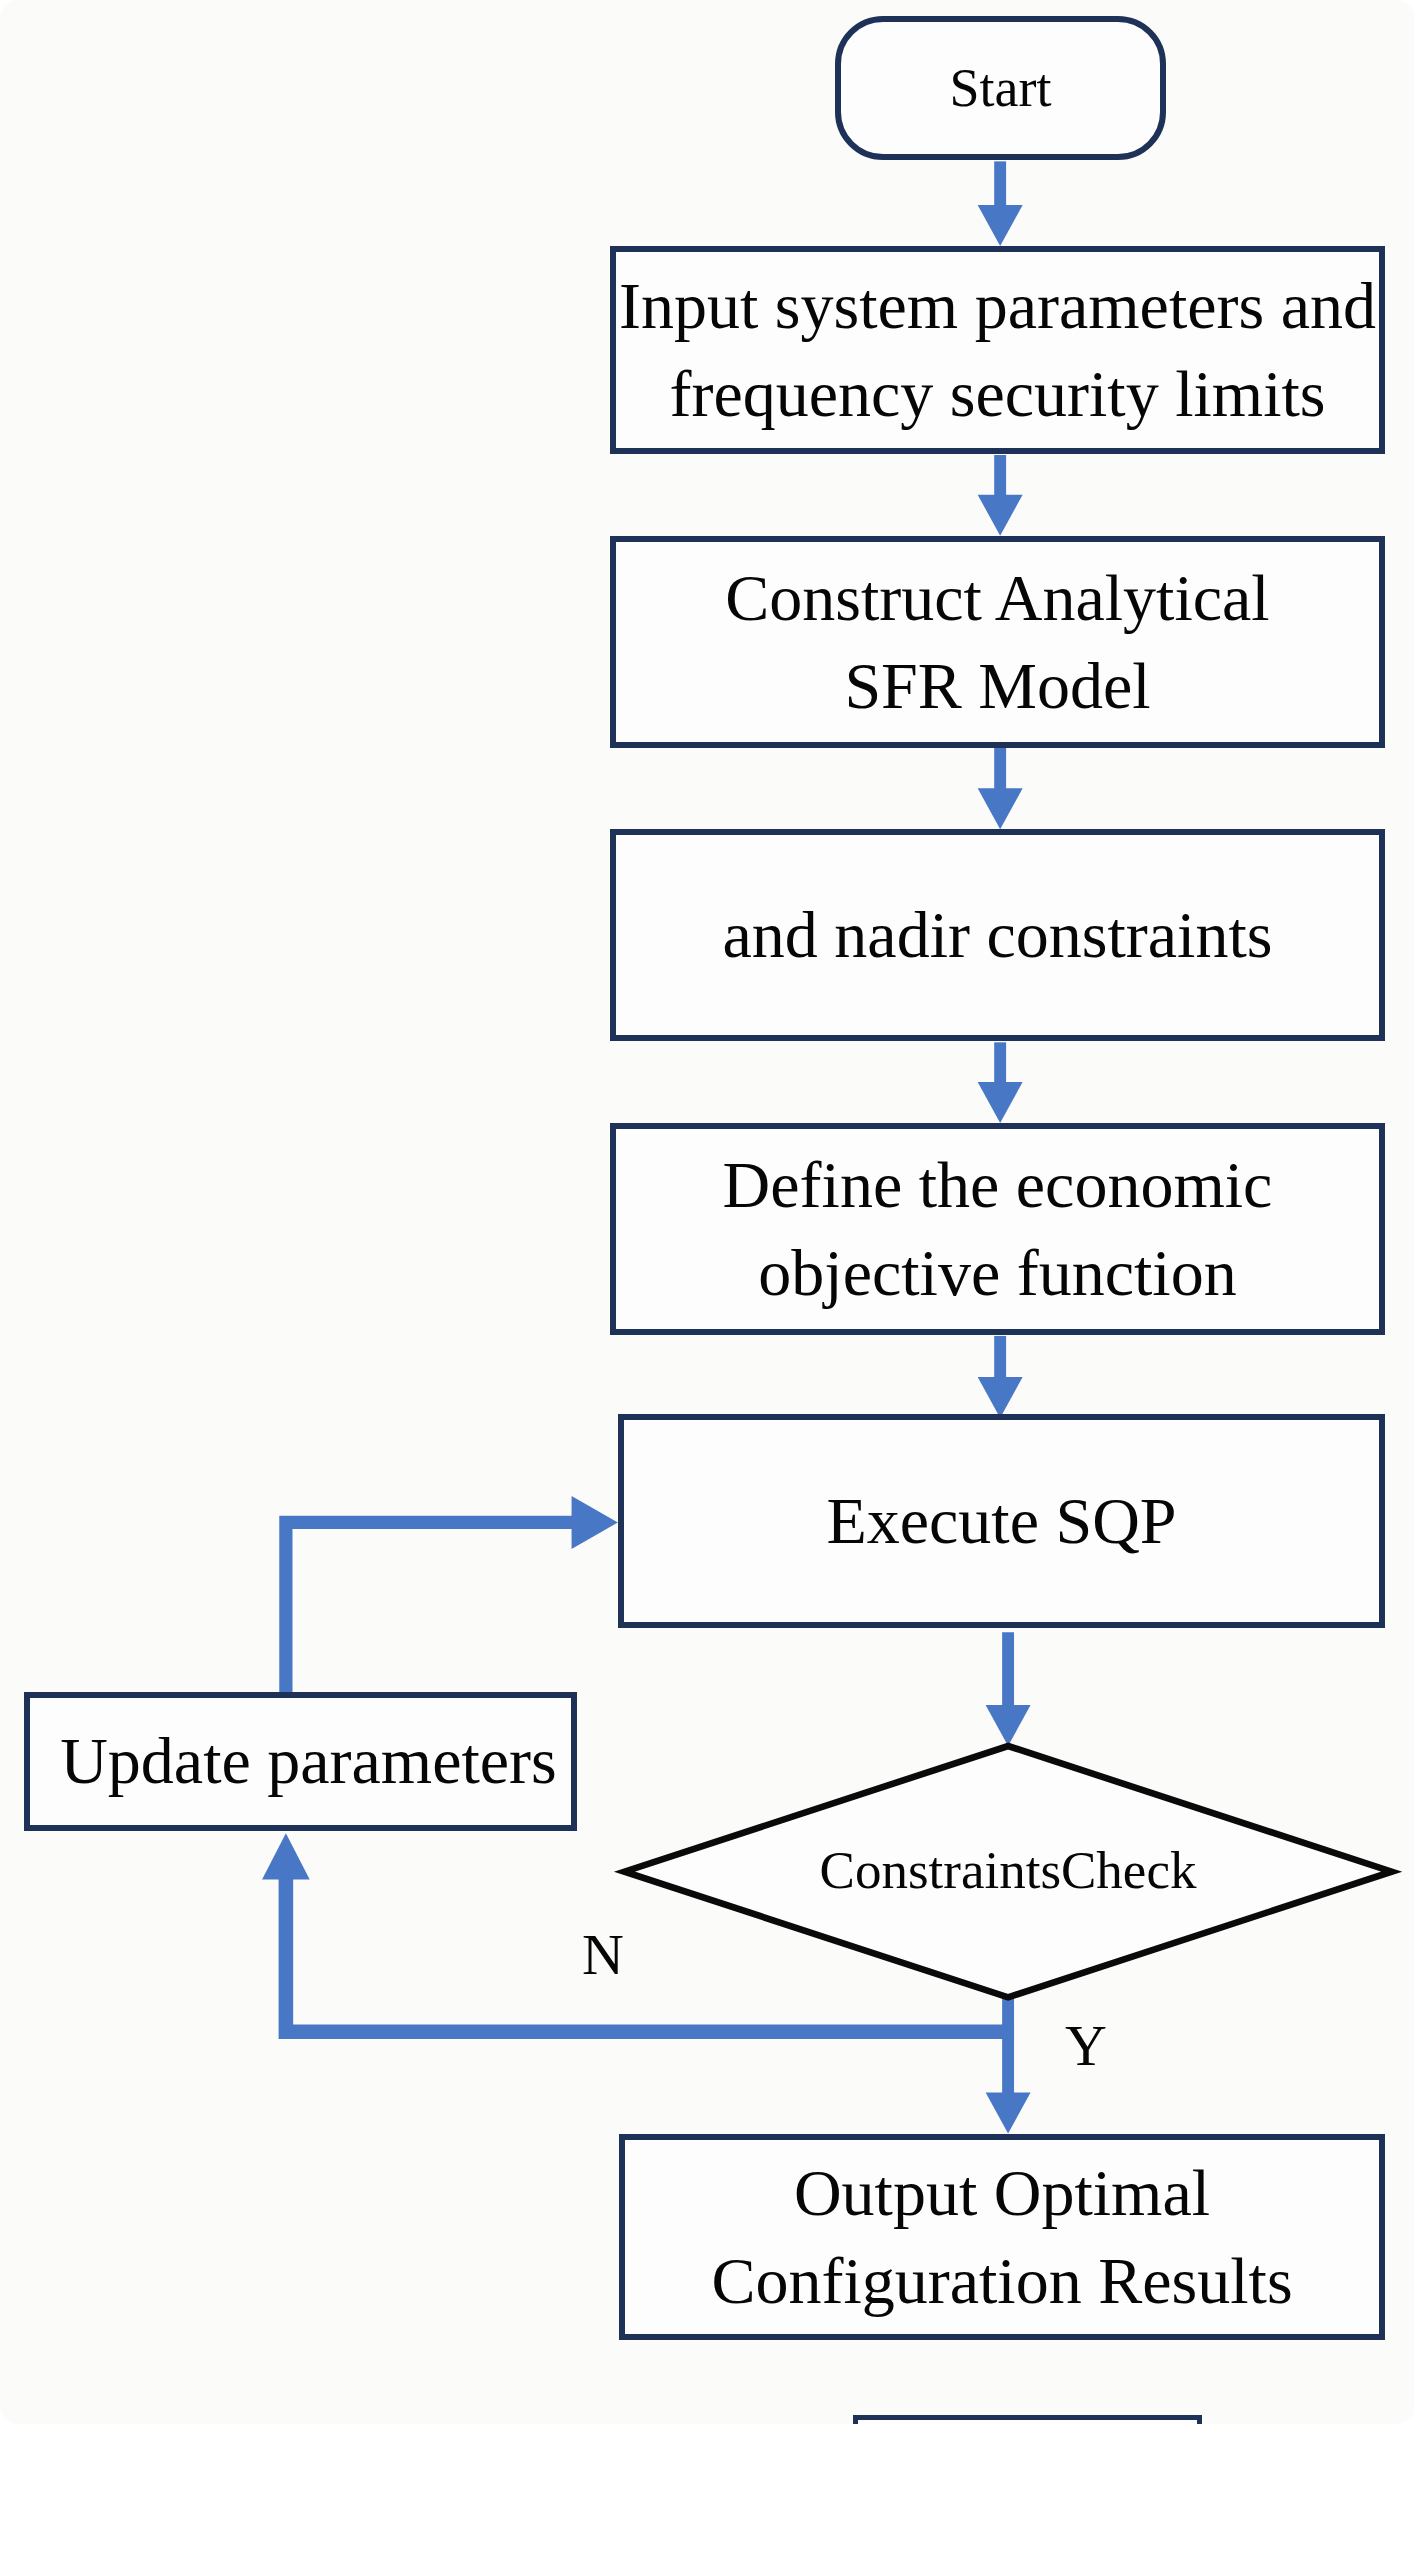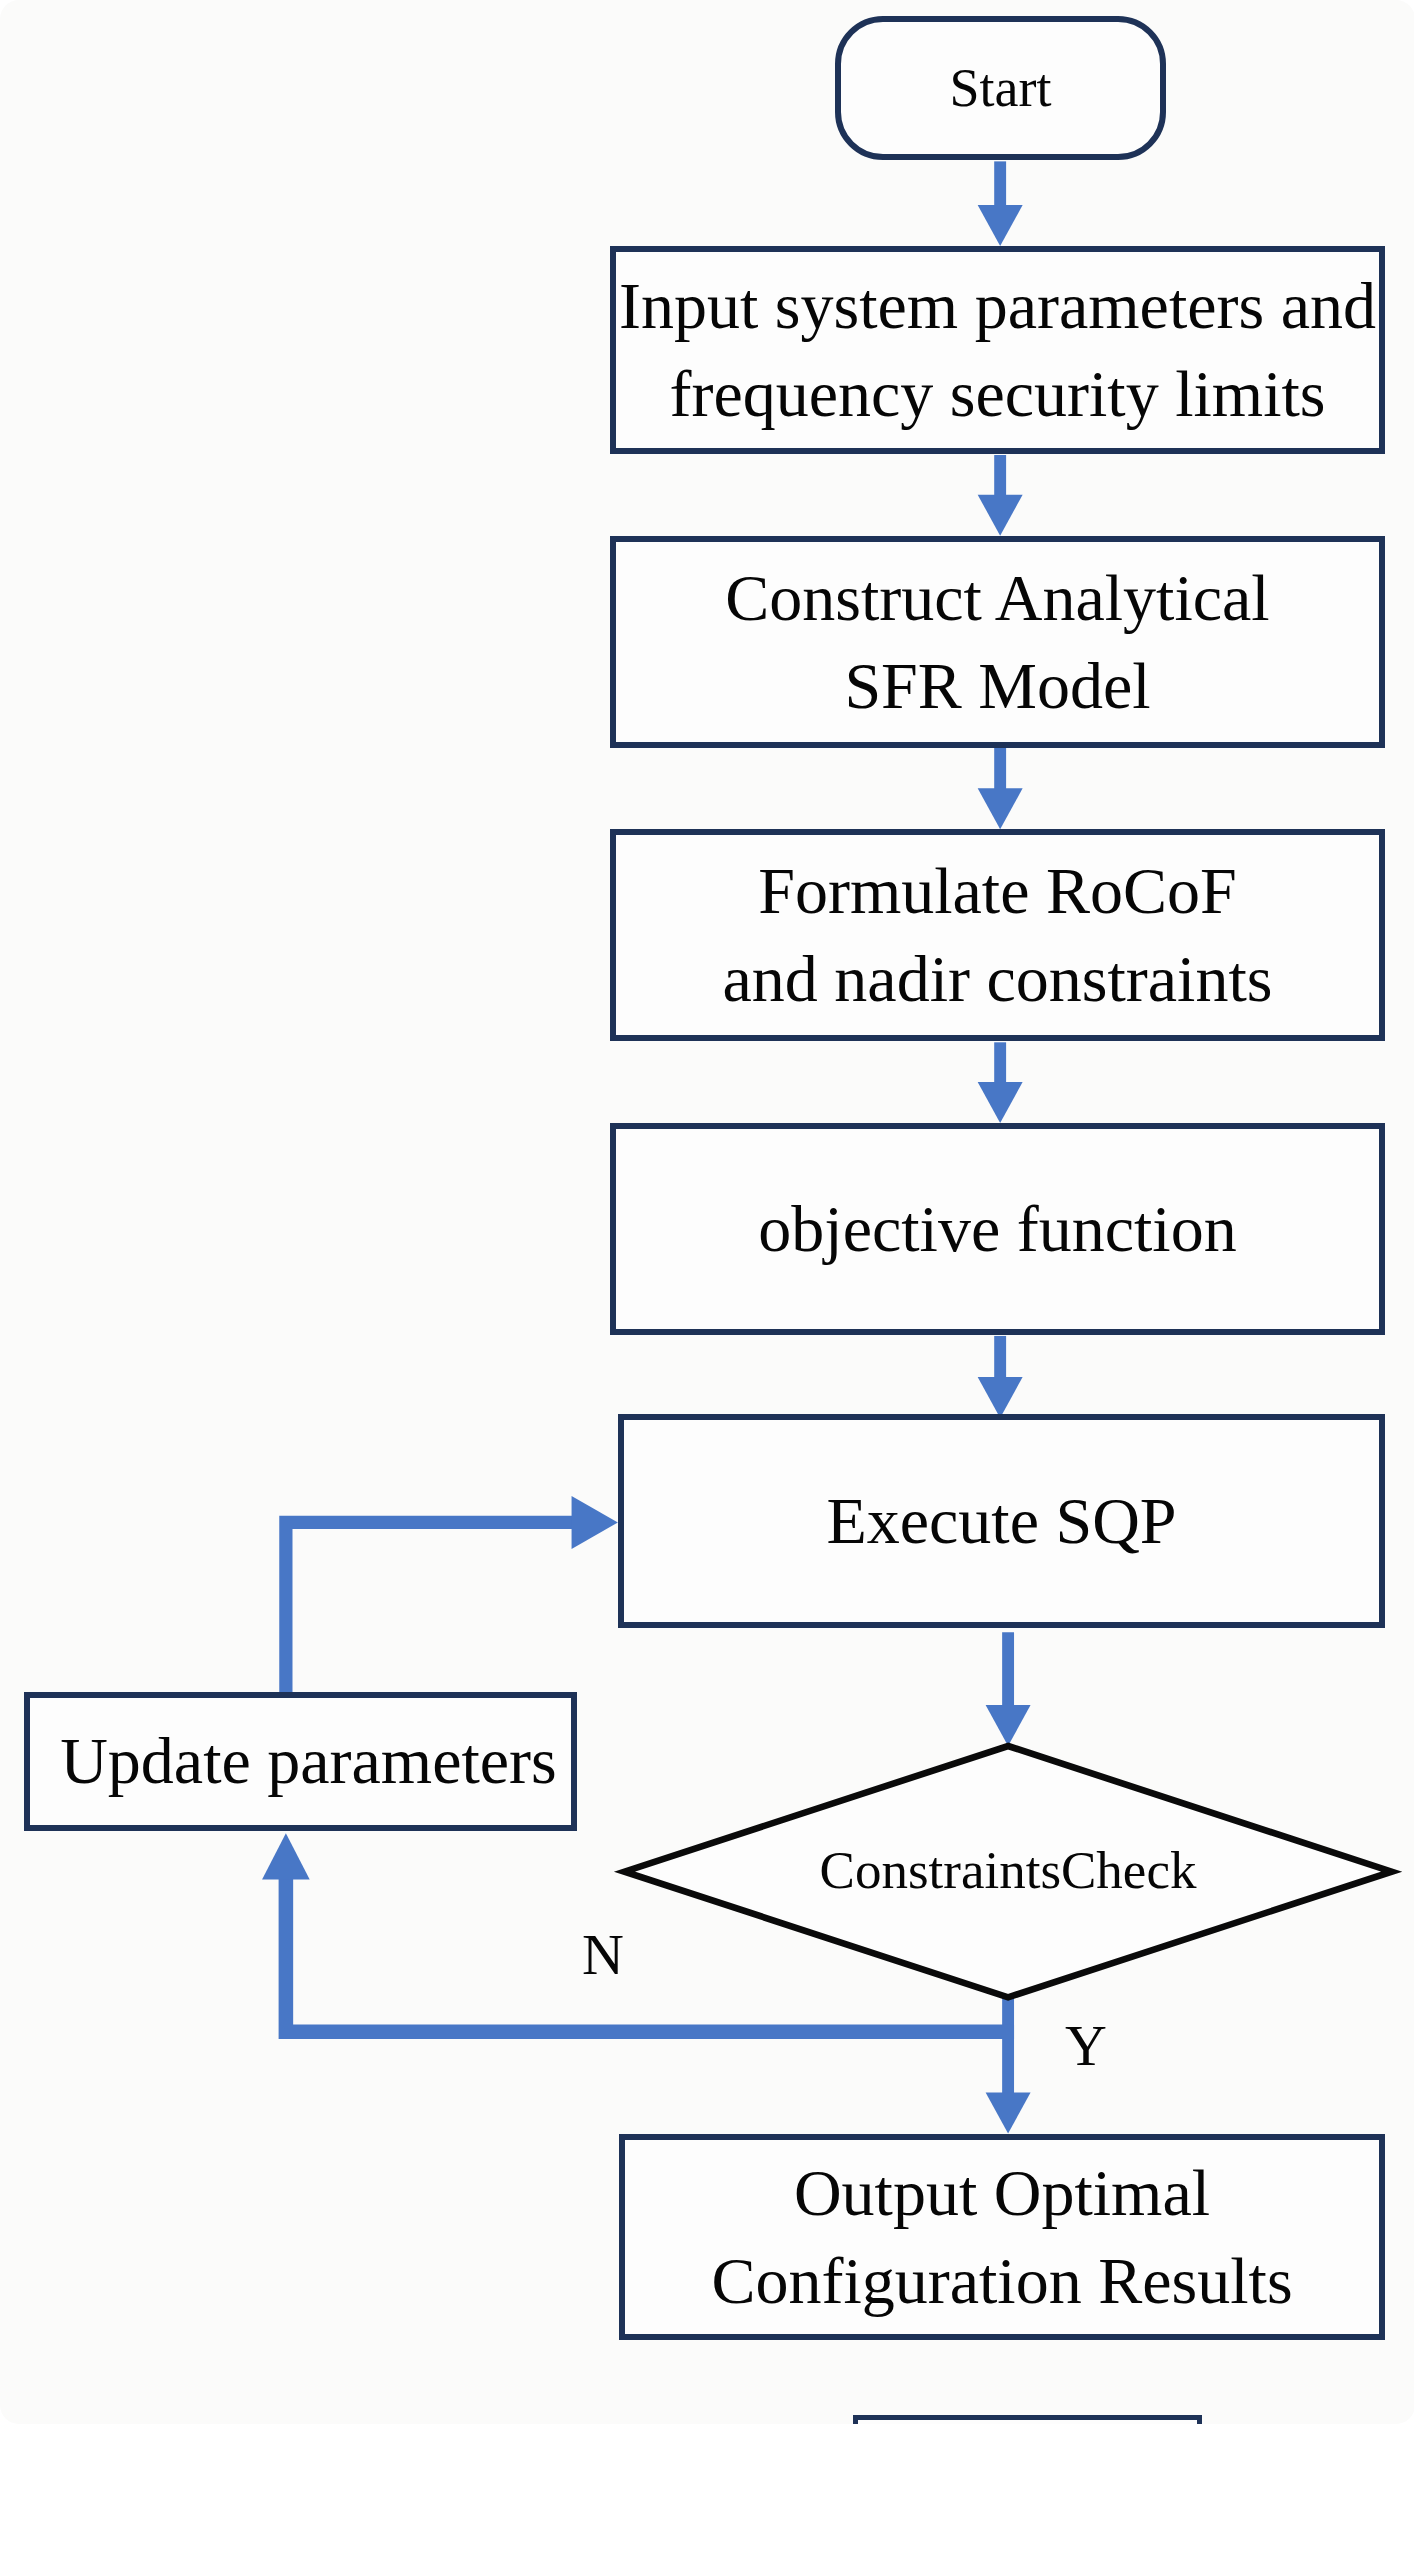--- a/index.html
+++ b/index.html
@@ -104,25 +104,25 @@
     <span class="ln">Input system parameters and</span>
     <span class="ln">frequency security limits</span>
   </div>
 
   <div class="node" style="left:610px;top:536px;width:775px;height:212px;">
     <span class="ln">Construct Analytical</span>
     <span class="ln">SFR Model</span>
   </div>
 
   <div class="node" style="left:610px;top:829px;width:775px;height:212px;">
-    <span class="ln">Formulate RoCoF</span>
     <span class="ln">and nadir constraints</span>
   </div>
 
   <div class="node" style="left:610px;top:1123px;width:775px;height:212px;">
+    <span class="ln">Define the economic</span>
     <span class="ln">objective function</span>
   </div>
 
   <div class="node" style="left:618px;top:1414px;width:767px;height:214px;">
     <span class="ln">Execute SQP</span>
   </div>
 
   <div class="decision-label" style="left:750px;top:1776px;width:516px;height:190px;">
     <span class="ln">Constraints</span>
     <span class="ln">Check</span>

